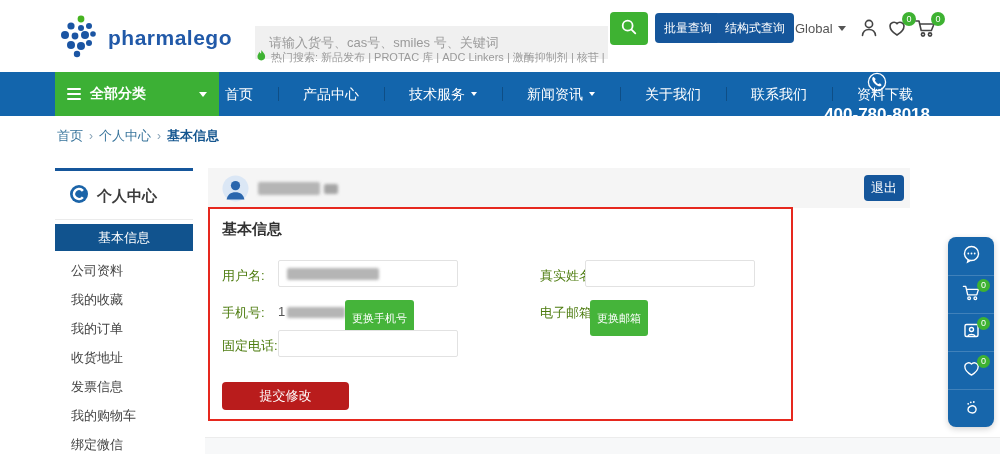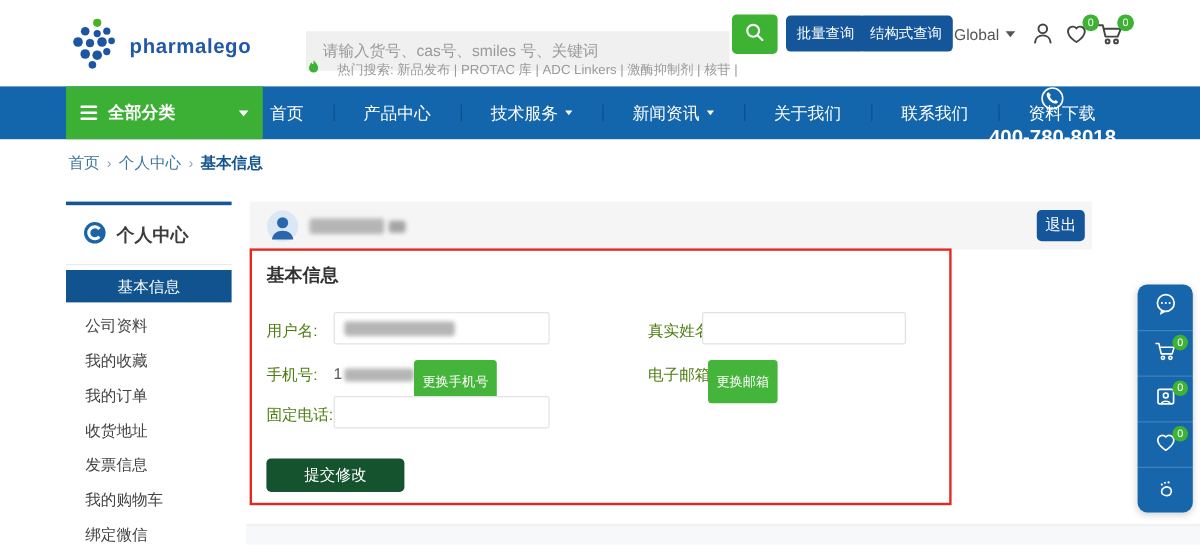--- a/index.html
+++ b/index.html
@@ -4,21 +4,21 @@
 <style>
   * { margin:0; padding:0; box-sizing:border-box; }
   html,body { width:1000px; height:454px; }
   body {
     position:relative; overflow:hidden; background:#fff;
     font-family:"Liberation Sans","DejaVu Sans",sans-serif; color:#333;
   }
   
   .header { position:absolute; left:0; top:0; width:1000px; height:72px; background:#fff; }
   .logo { position:absolute; left:58px; top:13px; display:flex; align-items:center; }
-  .logo-text { font-size:17px; font-weight:bold; color:#2159a8; margin-left:8px; letter-spacing:.5px; }
+  .logo-text { font-size:21px; font-weight:bold; color:#2159a8; margin-left:8px; letter-spacing:.5px; }
   .search-box { position:absolute; left:255px; top:12px; display:flex; }
   .search-input { width:353px; height:33px; background:#f0f0f0; border:none; outline:none;
     padding:0 14px; font-size:13px; color:#333; font-family:inherit;margin-top:14px; }
   .search-input::placeholder { color:#9a9a9a; }
   .search-btn { width:38px; height:33px; background:#3eb232; border:none; border-radius:4px;
     margin-left:2px; cursor:pointer; display:flex; align-items:center; justify-content:center; }
   .hdr-btn { position:absolute; top:13px; height:30px; background:#15569b; color:#fff;
     border:none; border-radius:4px; font-size:12px; padding:0 9px; cursor:pointer; font-family:inherit; }
   .btn-batch { left:655px; }
   .btn-structure { left:716px; }
@@ -26,21 +26,21 @@
     display:flex; align-items:center; cursor:pointer; }
   .caret { width:0; height:0; border-left:4px solid transparent; border-right:4px solid transparent;
     border-top:5px solid currentColor; display:inline-block; margin-left:5px; }
   .hdr-icon { position:absolute; top:17px; cursor:pointer; }
   .icon-user { left:858px; }
   .icon-heart { left:886px; }
   .icon-cart { left:914px; }
   .badge { position:absolute; top:-5px; right:-8px; min-width:14px; height:14px; border-radius:7px;
     background:#3eb232; color:#fff; font-size:9px; line-height:14px; text-align:center; padding:0 2px; }
   .hot-search { position:absolute; left:256px; top:50px; font-size:11px; color:#9a9a9a;
-    display:flex; align-items:center; gap:14px; white-space:nowrap; }
+    display:flex; align-items:center; gap:4px; white-space:nowrap; }
   
   .navbar { position:absolute; left:0; top:72px; width:1000px; height:44px; background:#1365ac; }
   .all-cats { position:absolute; left:55px; top:0; width:164px; height:44px; background:#3cb035;
     color:#fff; display:flex; align-items:center; padding:0 12px; cursor:pointer; }
   .burger { display:inline-block; margin-right:9px; }
   .burger span { display:block; width:14px; height:2px; background:#fff; margin:3px 0; border-radius:1px; }
   .all-cats-label { font-size:14px; font-weight:bold; flex:1; }
   .nav-list { position:absolute; left:200px; top:0; height:44px; display:flex; list-style:none; }
   .nav-list li { position:relative; line-height:44px; padding:0 25px; color:#fff; font-size:14px;
     cursor:pointer; display:flex; align-items:center; }
@@ -85,21 +85,21 @@
   .lbl-mobile { left:12px; top:95px; }
   .mobile-value { position:absolute; left:68px; top:95px; font-size:13px; color:#555; }
   .mobile-value .blur-chip { display:inline-block; width:58px; height:11px; vertical-align:middle; margin-left:2px; }
   .green-btn { position:absolute; height:36px; background:#45b43a; color:#fff; border:none; border-radius:3px;
     font-size:11px; padding:0 7px; cursor:pointer; font-family:Liberation Serif, serif; }
   .btn-change-mobile { left:135px; top:91px; }
   .lbl-email { left:330px; top:95px; }
   .btn-change-email { left:380px; top:91px; }
   .lbl-landline { left:12px; top:128px; }
   .inp-landline { left:68px; top:121px; width:180px; }
-  .submit-btn { position:absolute; left:12px; top:173px; width:115px; height:28px; background:#14532d;
+  .submit-btn { position:absolute; left:12px; top:173px; width:127px; height:28px; background:#b91c1c;
     color:#fff; border:none; border-radius:4px; font-size:13px; cursor:pointer; font-family:inherit; }
   .footer-strip { position:absolute; left:205px; right:0; top:437px; height:17px;
     background:#f7f8f9; border-top:1px solid #ececec; }
   
   .float-toolbar { position:absolute; left:948px; top:237px; width:46px; background:#1766ab;
     border-radius:8px; box-shadow:0 2px 6px rgba(0,0,0,0.18); }
   .ft-item { position:relative; height:38px; display:flex; align-items:center; justify-content:center; cursor:pointer; }
   .ft-item + .ft-item { border-top:1px solid rgba(255,255,255,0.18); }
   .ft-badge { position:absolute; top:3px; right:4px; min-width:13px; height:13px; border-radius:7px;
     background:#3eb232; color:#fff; font-size:9px; line-height:13px; text-align:center; }

